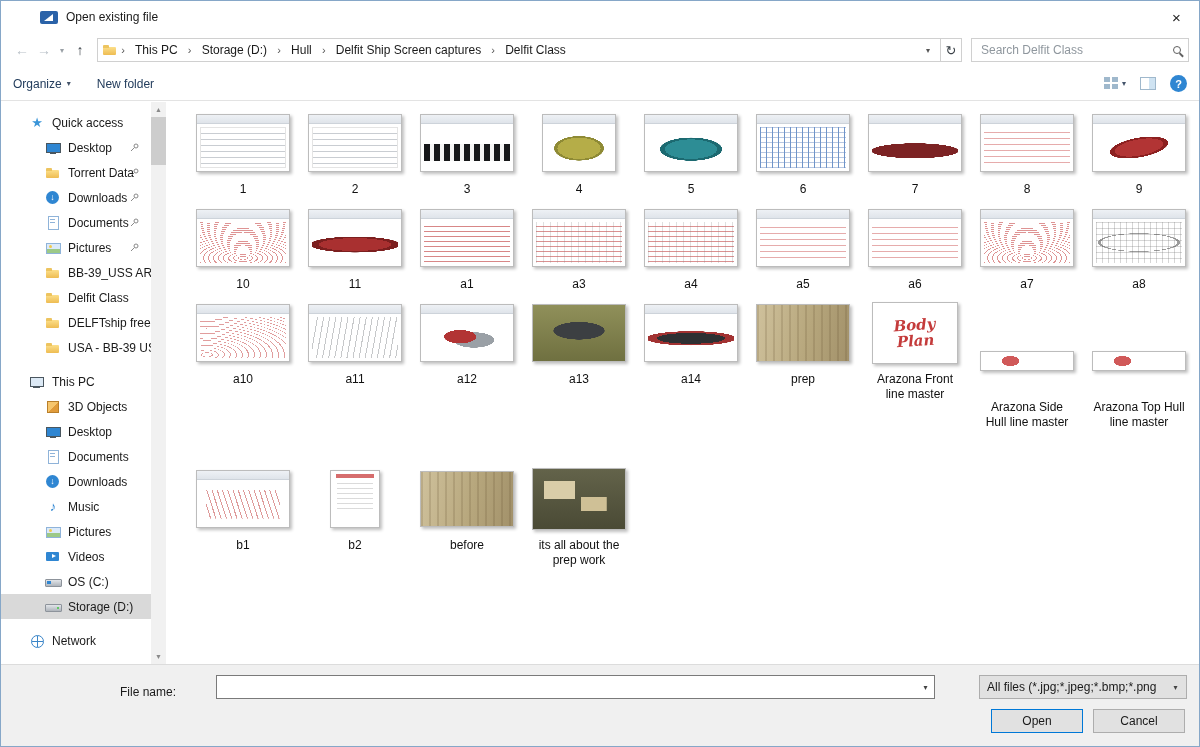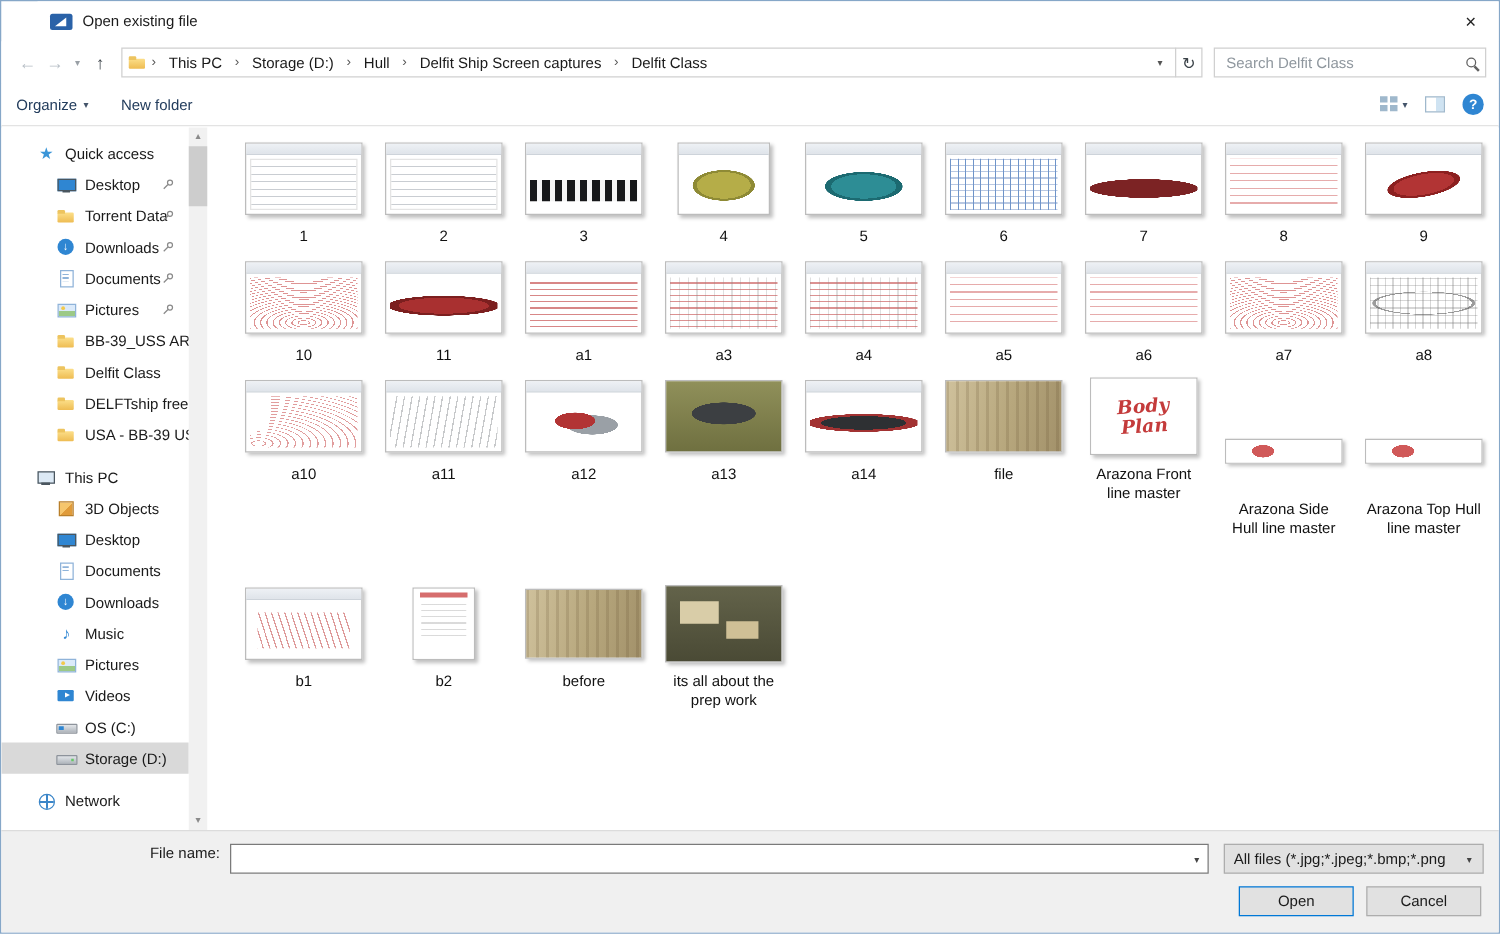--- a/index.html
+++ b/index.html
@@ -148,21 +148,21 @@
     background-size:86% 70%;background-position:50% 60%;background-repeat:no-repeat;}
   .art-doc-red{background:#fff;}
   .art-doc-red::before{content:"";position:absolute;top:3px;left:10%;right:10%;height:4px;background:rgba(200,60,60,.75);}
   .art-doc-red::after{content:"";position:absolute;top:12px;left:12%;right:12%;bottom:30%;
     background:repeating-linear-gradient(180deg,rgba(150,150,150,.35) 0 1px,transparent 1px 5px);}
   .art-photo-dark{background:linear-gradient(#d9cda8,#d9cda8) 18% 28%/34% 30% no-repeat,
     linear-gradient(#cfc096,#cfc096) 72% 62%/28% 24% no-repeat,linear-gradient(#63634a,#4a4a35);}
 
   
   .footer{position:absolute;left:0;right:0;bottom:0;height:82px;background:#f0f0f0;border-top:1px solid #dcdcdc;padding-top:10px;}
-  .fn-row{display:flex;align-items:flex-start;}
+  .fn-row{display:flex;align-items:flex-end;gap:32px;}
   .fn-label{width:183px;text-align:right;padding-right:8px;flex:none;}
   .fn-combo{flex:1;height:24px;border:1px solid #7a7a7a;background:#fff;display:flex;align-items:center;margin-right:12px;}
   .fn-combo input{flex:1;min-width:0;border:none;outline:none;font:inherit;padding:0 5px;background:transparent;}
   .combo-caret{width:17px;display:flex;align-items:center;justify-content:center;font-size:8px;color:#444;flex:none;}
   .ft-select{width:208px;height:24px;border:1px solid #adadad;background:#e1e1e1;display:flex;align-items:center;
     padding:0 2px 0 7px;margin-right:12px;flex:none;white-space:nowrap;overflow:hidden;}
   .ft-select span:first-child{flex:1;overflow:hidden;}
   .btn-row{display:flex;justify-content:flex-end;gap:10px;margin-top:10px;padding-right:14px;}
   .btn{width:92px;height:24px;background:#e1e1e1;border:1px solid #adadad;font:inherit;color:#1a1a1a;}
   .btn.default{border-color:#0078d7;}
@@ -530,21 +530,21 @@
               </div>
             </div>
             <div class="filelabel">a14</div>
           </div>
           <div class="cell">
             <div class="thumbwrap">
               <div class="thumb no-chrome" style="width: 94px; height: 58px;">
                 <div class="art art-photo-sepia"></div>
               </div>
             </div>
-            <div class="filelabel">file</div>
+            <div class="filelabel">prep</div>
           </div>
           <div class="cell">
             <div class="thumbwrap">
               <div class="thumb no-chrome" style="width: 86px; height: 62px;">
                 <div class="art art-bodyplan-text"></div>
                 <span class="thumbtext">Body Plan</span>
               </div>
             </div>
             <div class="filelabel">Arazona Front line master</div>
           </div>

